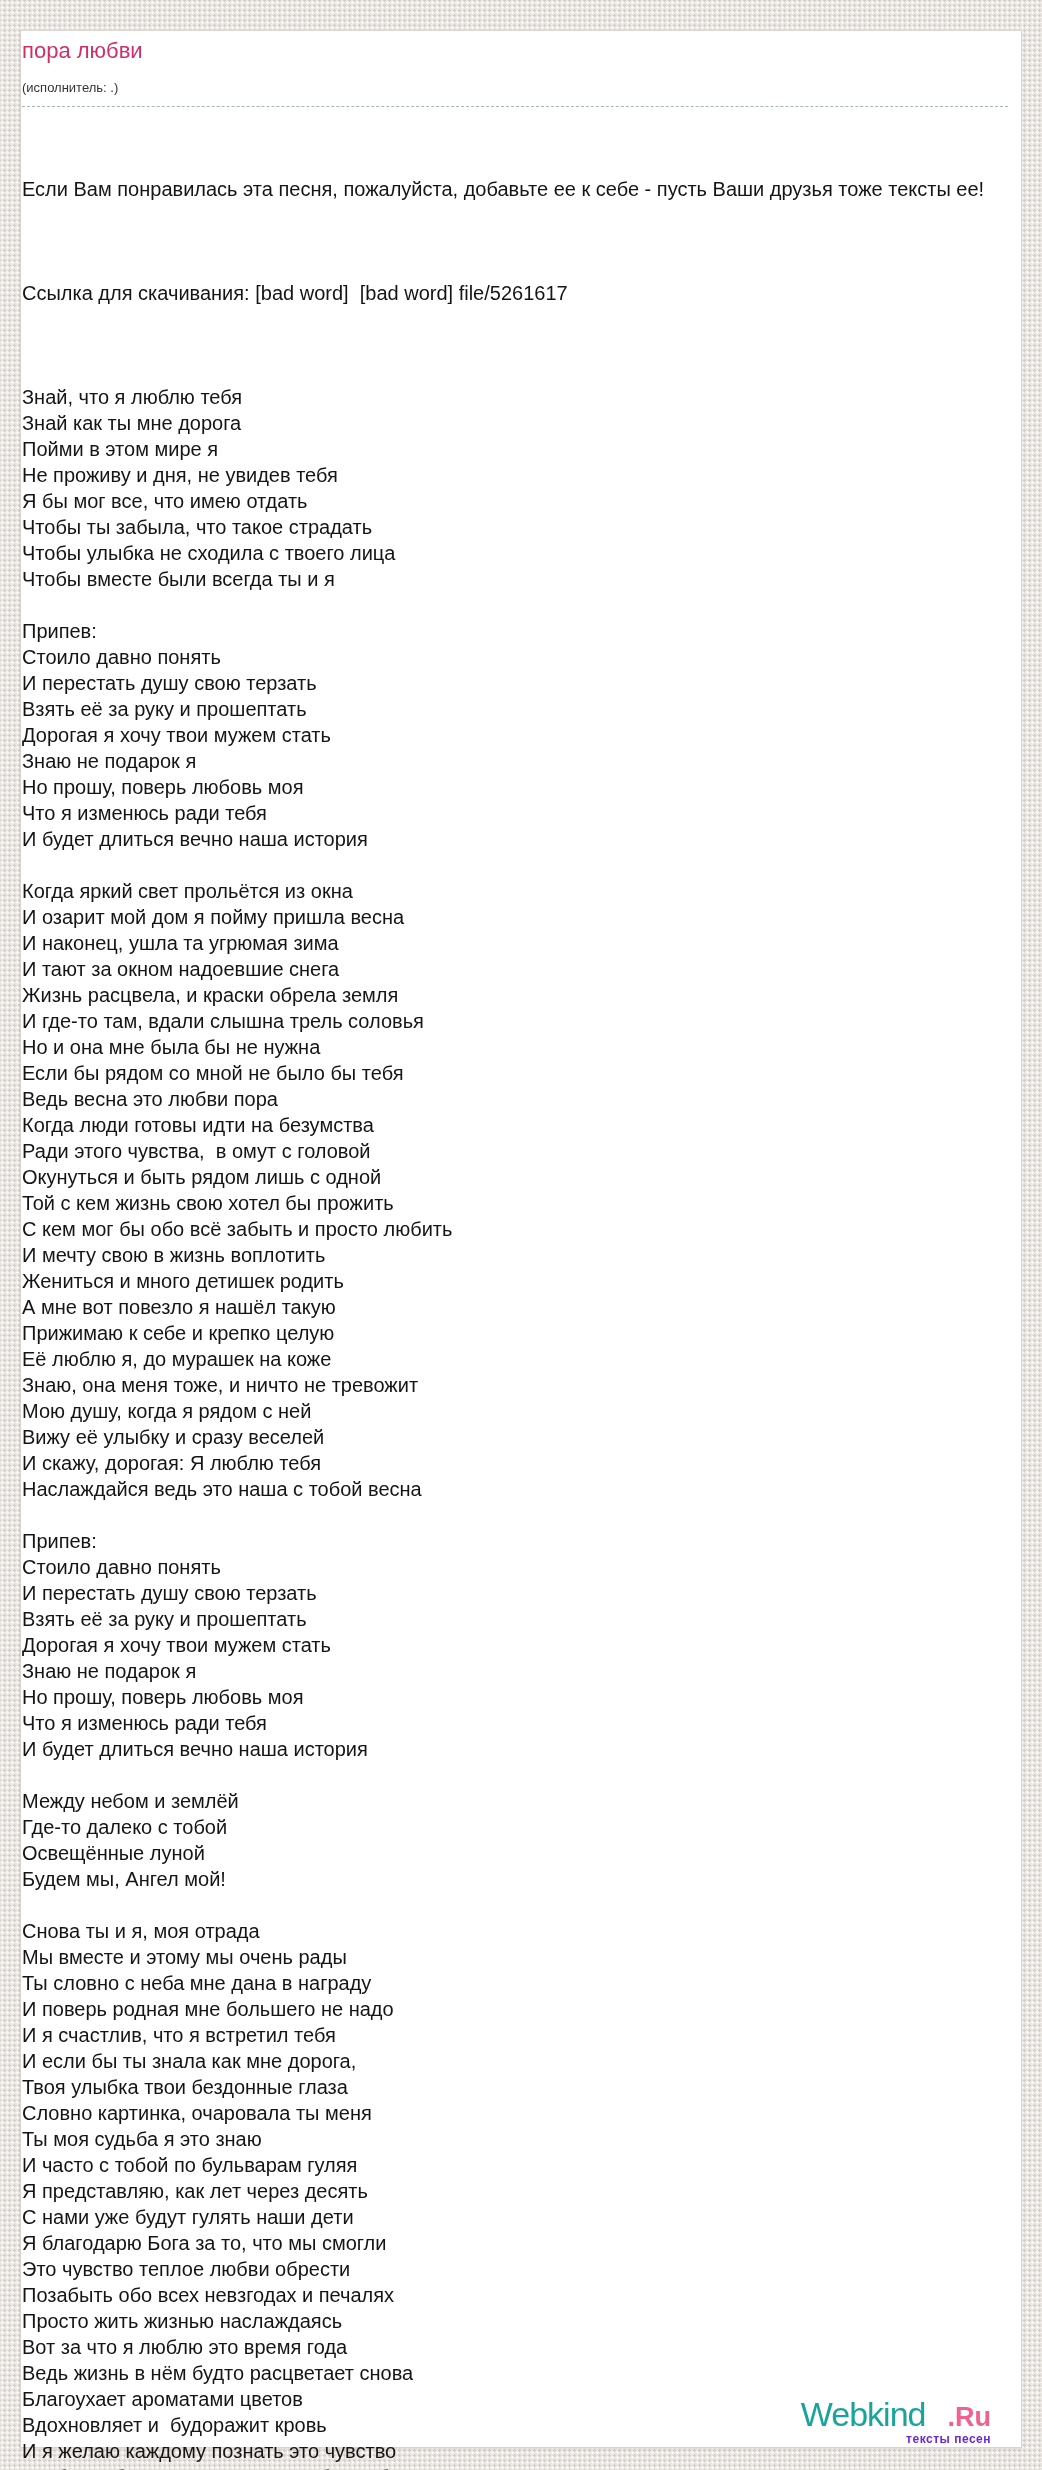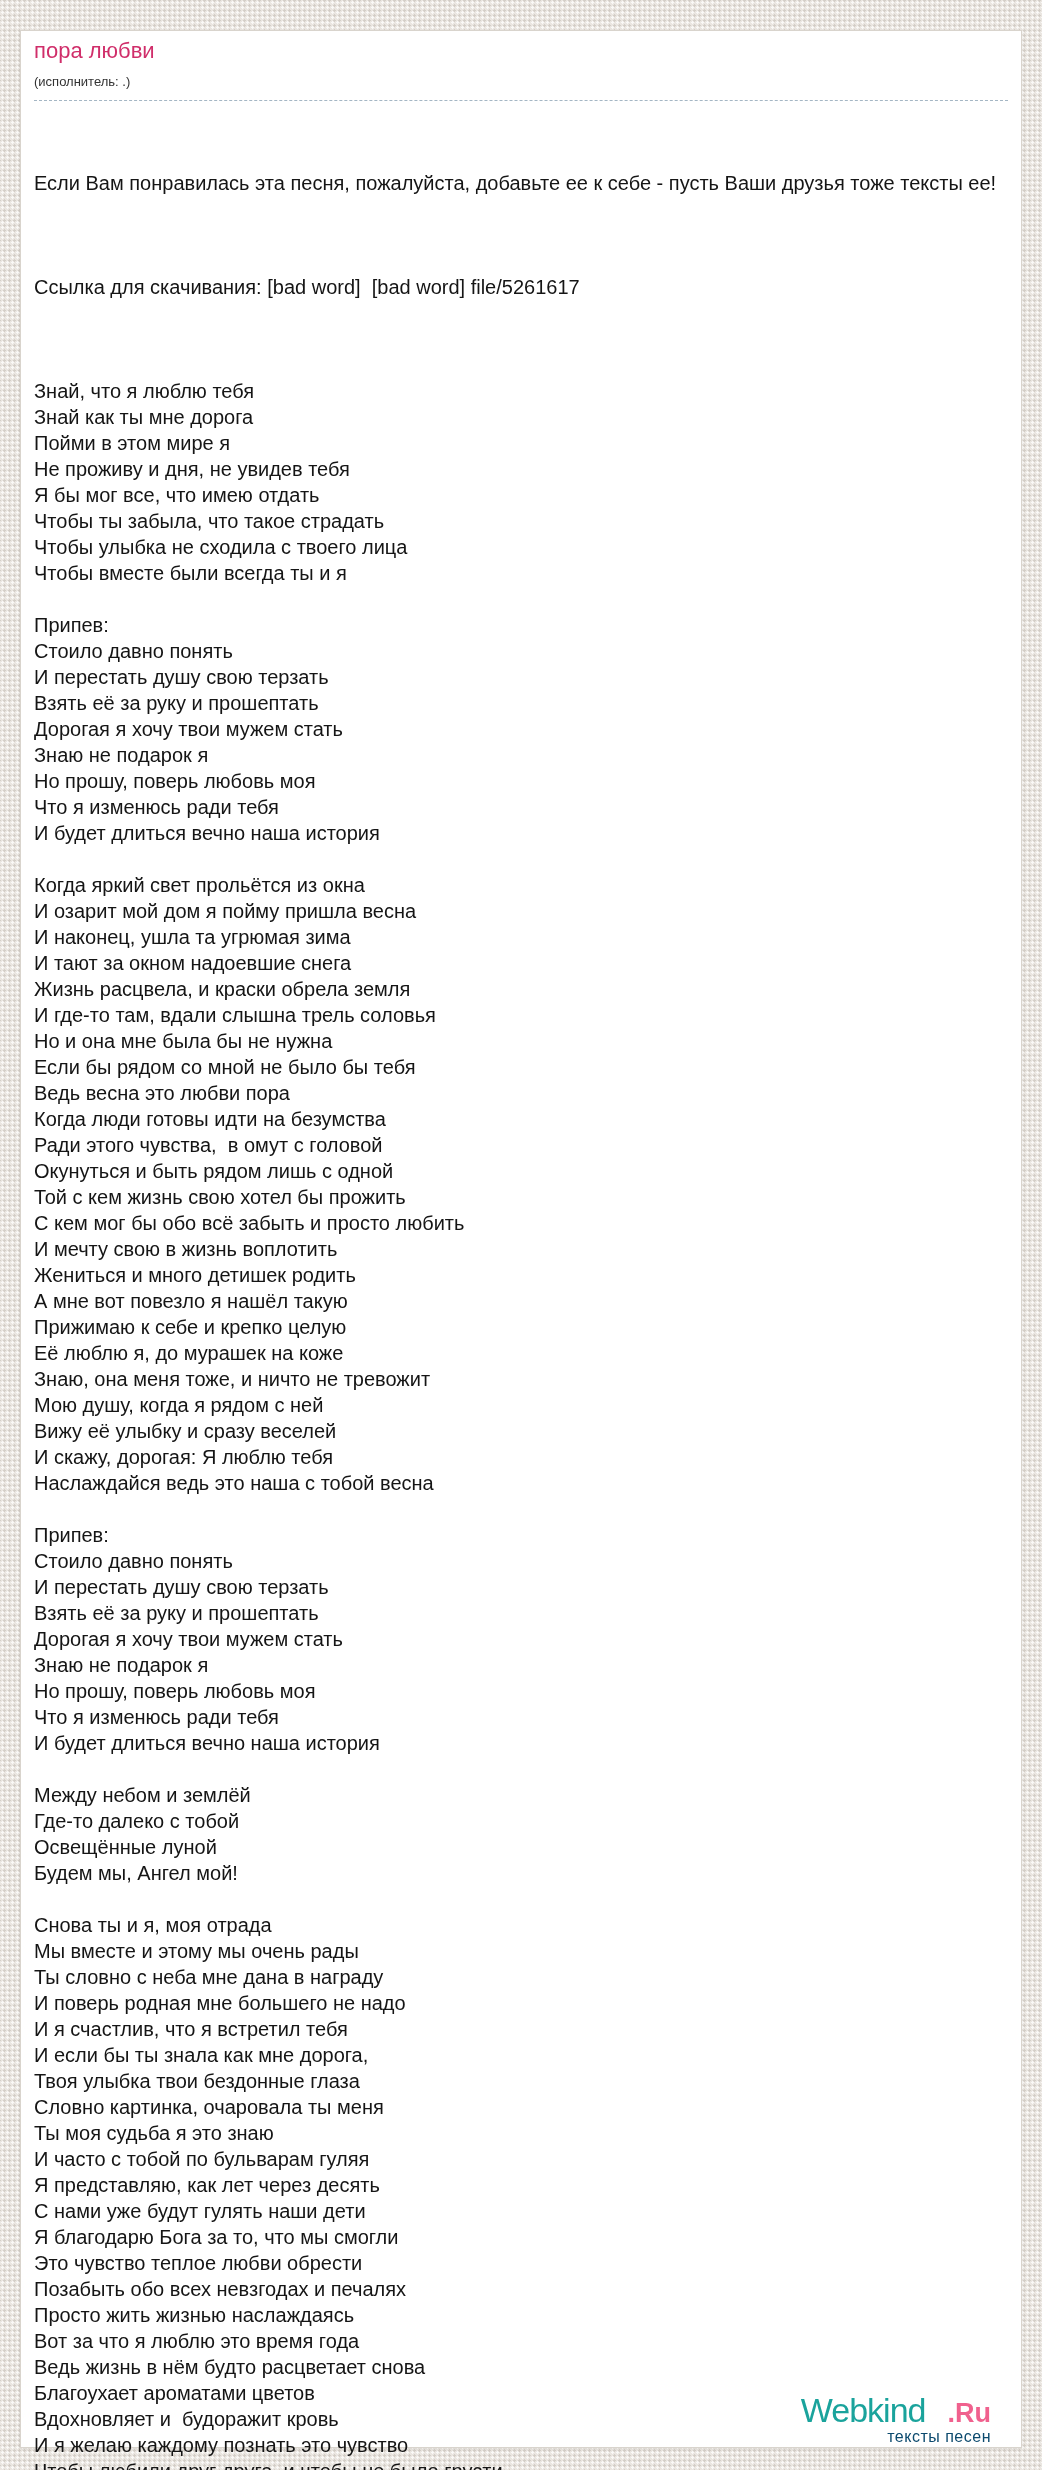--- a/index.html
+++ b/index.html
@@ -19,34 +19,34 @@
 
   .card {
     position: absolute;
     left: 20px;
     right: 20px;
     top: 30px;
     bottom: 22px;
     background: #ffffff;
     border: 1px solid #d9d4cd;
     box-shadow: 0 1px 3px rgba(0,0,0,0.08);
-    padding: 8px 13px 0 13px;
+    padding: 8px 13px 0 1px;
     box-sizing: border-box;
   }
 
   .song-title {
     margin: 0;
     font-size: 22px;
     line-height: 24px;
     font-weight: 400;
     color: #d02e6a;
   }
 
   .artist-line {
-    margin-top: 11px;
+    margin-top: 17px;
     font-size: 13px;
     line-height: 16px;
     color: #333333;
   }
 
   .dashed-divider {
     border: none;
     border-top: 1px dashed #a4b6c4;
     margin: 10px 0 0 0;
   }
@@ -75,23 +75,23 @@
     letter-spacing: -1px;
     color: #1aa39c;
   }
   .logo-suffix {
     font-size: 27px;
     font-weight: bold;
     color: #f0618e;
     margin-left: 22px;
   }
   .logo-tagline {
-    font-size: 16px;
-    font-weight: normal;
-    color: #0c4a6e;
+    font-size: 12px;
+    font-weight: bold;
+    color: #6d28d9;
     letter-spacing: 0.5px;
     margin-top: 2px;
   }
 </style>
 </head>
 <body>
 
 <div class="card">
 
   <h1 class="song-title">пора любви</h1>

